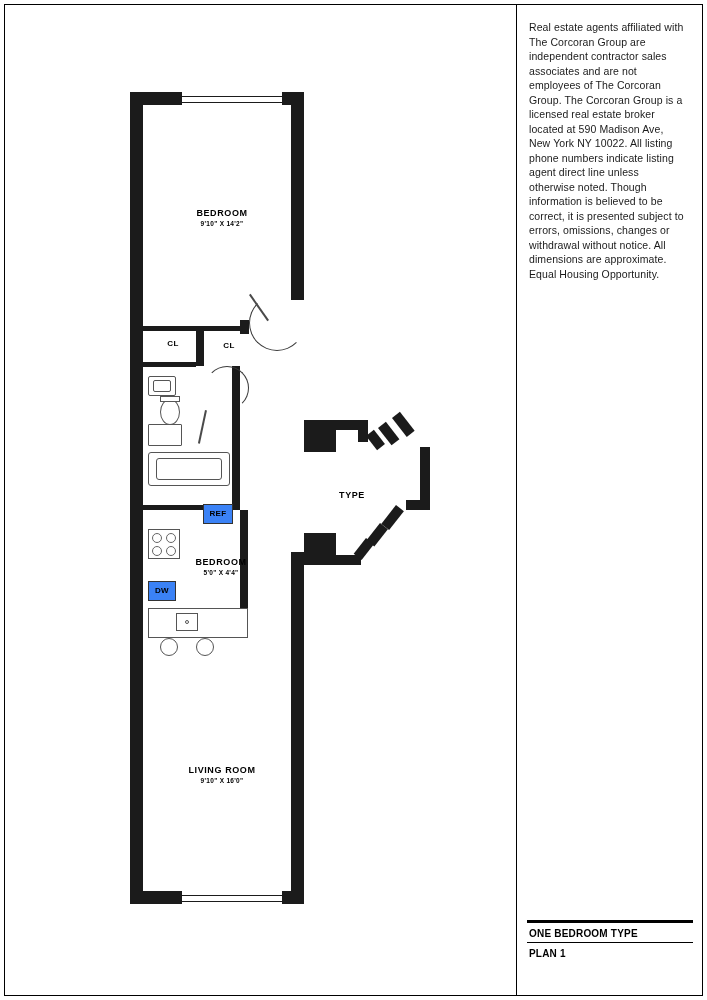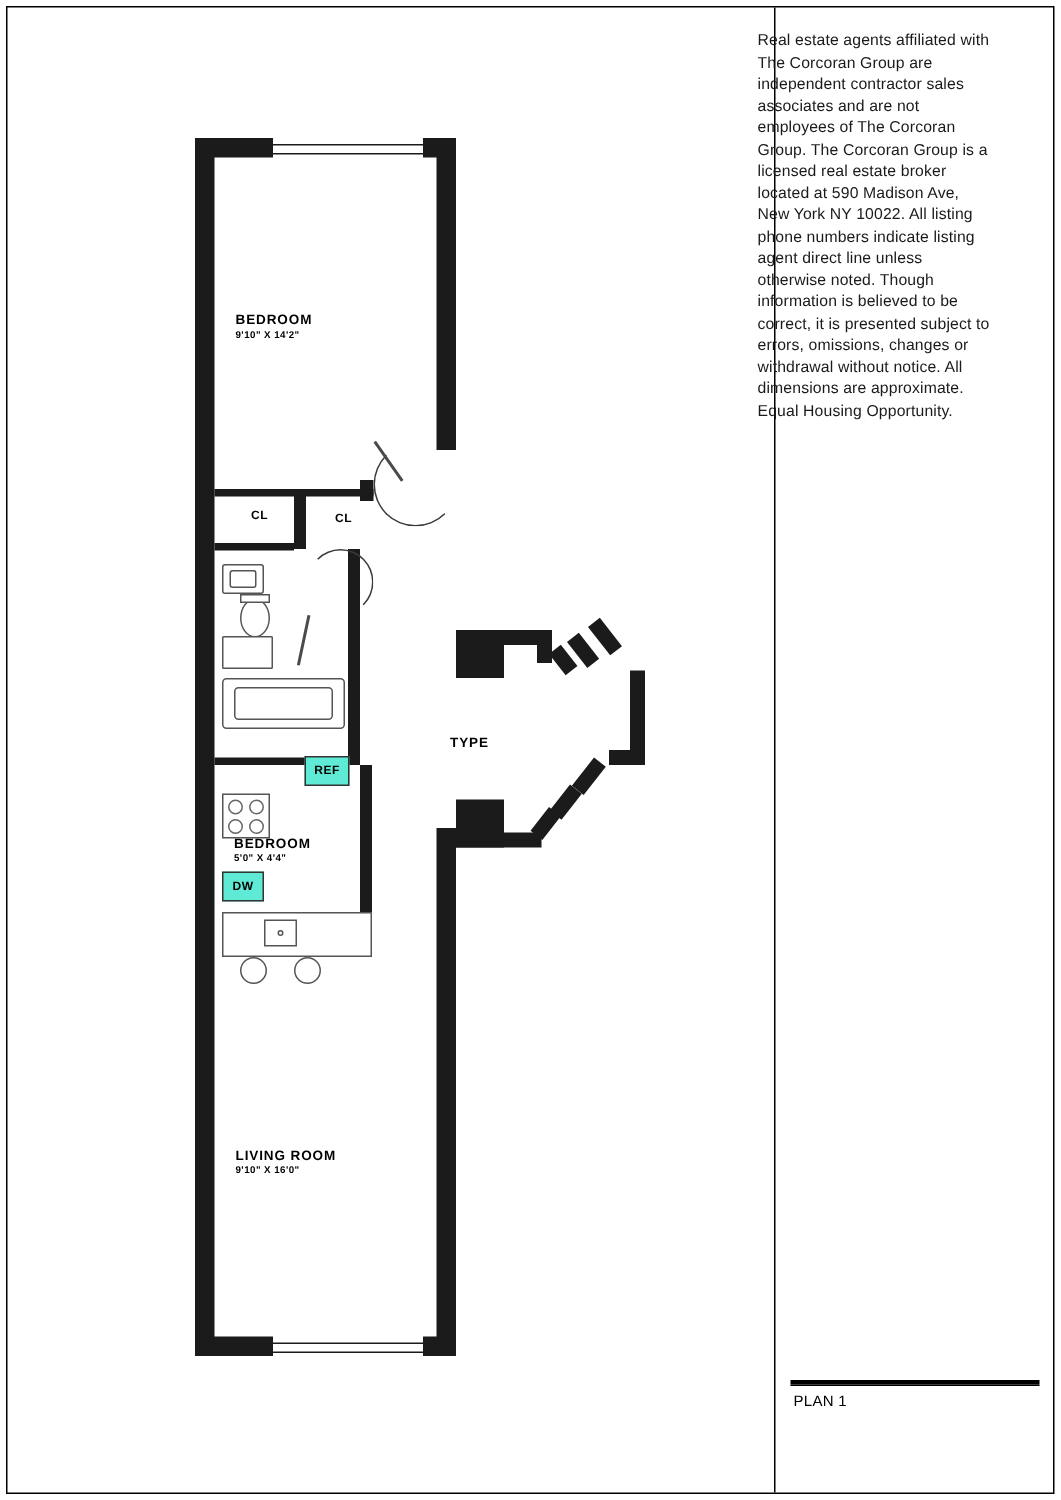--- a/index.html
+++ b/index.html
@@ -32,21 +32,21 @@
     position: absolute;
     left: 516px;
     top: 5px;
     width: 1px;
     height: 990px;
     background: #000000;
   }
   
   #disclaimer {
     position: absolute;
-    left: 505px;
+    left: 529px;
     top: 20px;
     width: 158px;
     font-size: 10.5px;
     line-height: 14.5px;
     color: #1a1a1a;
     letter-spacing: 0.1px;
   }
   
   #title-block {
     position: absolute;
@@ -79,21 +79,21 @@
     padding: 5px 0 3px 2px;
     color: #000000;
   }
   #title-rule-bot {
     width: 100%;
     height: 1px;
     background: #000000;
   }
   #title-sub2 {
     font-size: 10px;
-    font-weight: normal;
+    font-weight: bold;
     letter-spacing: 0.2px;
     padding: 5px 0 0 2px;
     color: #000000;
   }
 
   
   #plan {
     position: absolute;
     left: 0;
     top: 0;
@@ -103,20 +103,21 @@
   .wall {
     position: absolute;
     background: #1b1b1b;
   }
   .thinwall {
     position: absolute;
     background: #2a2a2a;
   }
   .label {
     position: absolute;
+    text-align: center;
     color: #000000;
   }
   .label .name {
     font-size: 9px;
     font-weight: bold;
     letter-spacing: 0.6px;
     display: block;
     line-height: 12px;
   }
   .label .dims {
@@ -130,21 +131,21 @@
     position: absolute;
     font-size: 8px;
     font-weight: bold;
     letter-spacing: 0.4px;
     color: #000000;
     text-align: center;
   }
   .boxtag {
     position: absolute;
     border: 1px solid #333333;
-    background: #5eead4;
+    background: #3b82f6;
     font-size: 8px;
     font-weight: bold;
     letter-spacing: 0.3px;
     color: #000000;
     text-align: center;
     box-sizing: border-box;
   }
   .fix {
     position: absolute;
     border: 1px solid #555555;
@@ -278,17 +279,18 @@
       <span class="dims">9'10" X 16'0"</span>
     </div>
 
   </div>
 
   <div id="disclaimer">Real estate agents affiliated with The Corcoran Group are independent contractor sales associates and are not employees of  The Corcoran Group. The Corcoran Group is a licensed real estate broker located at 590 Madison Ave, New York NY 10022. All listing phone numbers indicate listing agent direct line unless otherwise noted. Though information is believed to be correct, it is presented subject to errors, omissions, changes or withdrawal without notice.  All dimensions are approximate. Equal Housing Opportunity.</div>
 
   <div id="title-block">
     <div id="title-rule-top"></div>
     <div id="title-rule-mid"></div>
+    <div id="title-sub1">ONE BEDROOM TYPE</div>
     <div id="title-rule-bot"></div>
     <div id="title-sub2">PLAN 1</div>
   </div>
 
 </div>
 
 </body></html>

